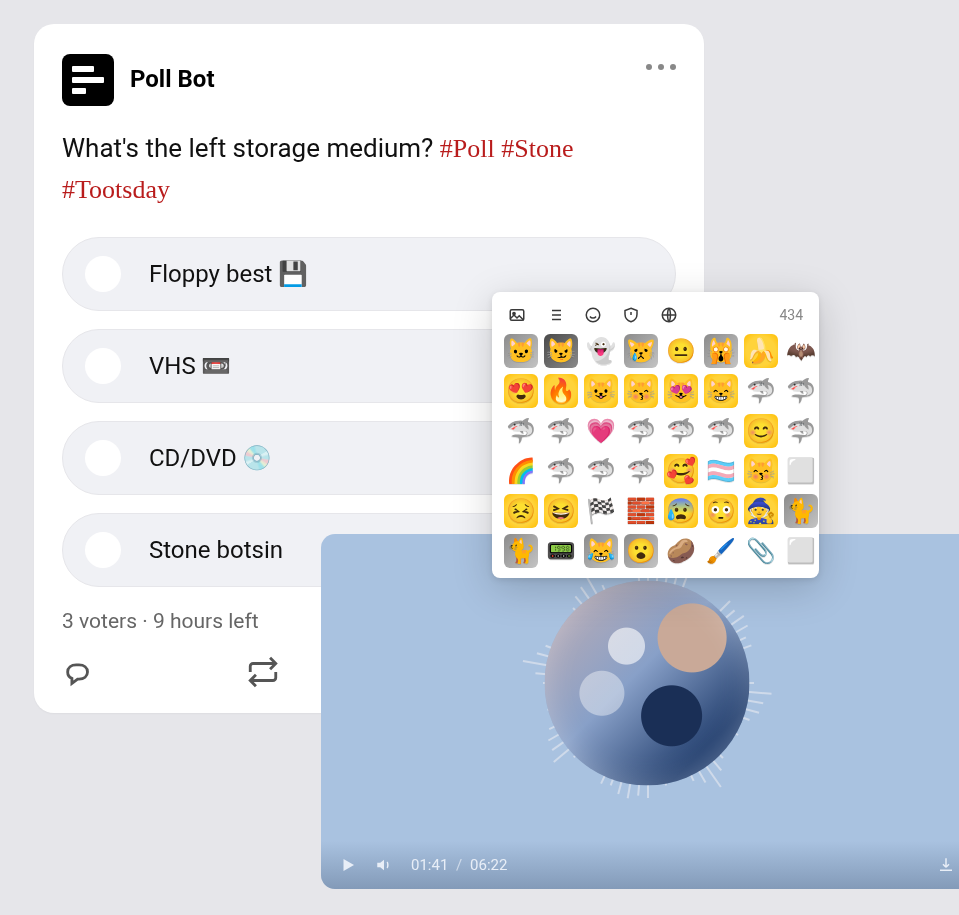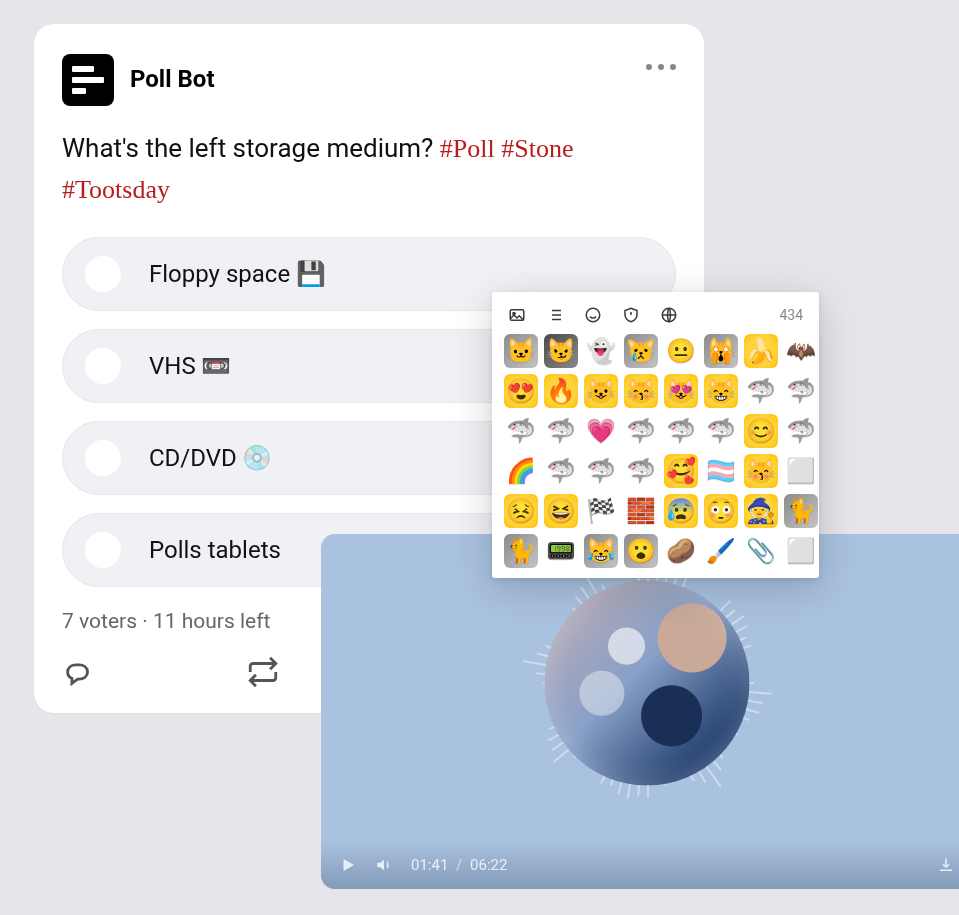--- a/index.html
+++ b/index.html
@@ -93,21 +93,21 @@
   .audio-bar svg{width:18px;height:18px;fill:#e8eef7;}
   .audio-bar .spacer{flex:1;}
   .time .sep{opacity:.7;margin:0 4px;}
 
   
   .emoji-card{
     position:absolute;
     left:492px; top:292px;
     width:327px;
     background:#fff;
-    border-radius:3px;
+    border-radius:8px;
     box-shadow:0 10px 40px rgba(0,0,0,.18), 0 2px 6px rgba(0,0,0,.1);
     padding:12px 12px 10px;
   }
   .emoji-tabs{display:flex; align-items:center; gap:20px; padding:2px 4px 10px;}
   .emoji-tabs svg{width:18px;height:18px;stroke:#3a3a3a;fill:none;stroke-width:2;cursor:pointer;}
   .emoji-tabs .count{margin-left:auto;color:#888;font-size:14px;}
   .emoji-label{font-size:11px; letter-spacing:.05em; color:#9a9a9a; font-weight:600; margin:2px 0 6px 4px;}
   .emoji-grid{display:grid;grid-template-columns:repeat(8,1fr);gap:6px;}
   .emoji-cell{
     width:34px;height:34px;border-radius:6px;
@@ -148,40 +148,40 @@
     <span class="tag">#Poll</span>
     <span> </span>
     <span class="tag">#Stone</span>
     <span> </span>
     <span class="tag">#Tootsday</span>
   </div>
 
   <div class="poll-options">
     <div class="poll-opt">
       <div class="radio"></div>
-      <div>Floppy space 💾</div>
+      <div>Floppy best 💾</div>
     </div>
     <div class="poll-opt">
       <div class="radio"></div>
       <div>VHS 📼</div>
     </div>
     <div class="poll-opt">
       <div class="radio"></div>
       <div>CD/DVD 💿</div>
     </div>
     <div class="poll-opt">
       <div class="radio"></div>
-      <div>Polls tablets</div>
+      <div>Stone botsin</div>
     </div>
   </div>
 
   <div class="poll-stats">
-    <span>7 voters</span>
+    <span>3 voters</span>
     <span> · </span>
-    <span>11 hours left</span>
+    <span>9 hours left</span>
   </div>
 
   <div class="poll-actions">
     <svg viewBox="0 0 24 24">
       <path d="M4 12c0-3 2.5-5 6-5h2c3.5 0 6 2 6 5s-2.5 5-6 5h-1l-4 3v-3.5C5 15.7 4 14 4 12z"></path>
     </svg>
     <svg viewBox="0 0 24 24">
       <path d="M17 2l4 4-4 4M3 12V8a2 2 0 0 1 2-2h16M7 22l-4-4 4-4M21 12v4a2 2 0 0 1-2 2H3"></path>
     </svg>
   </div>

